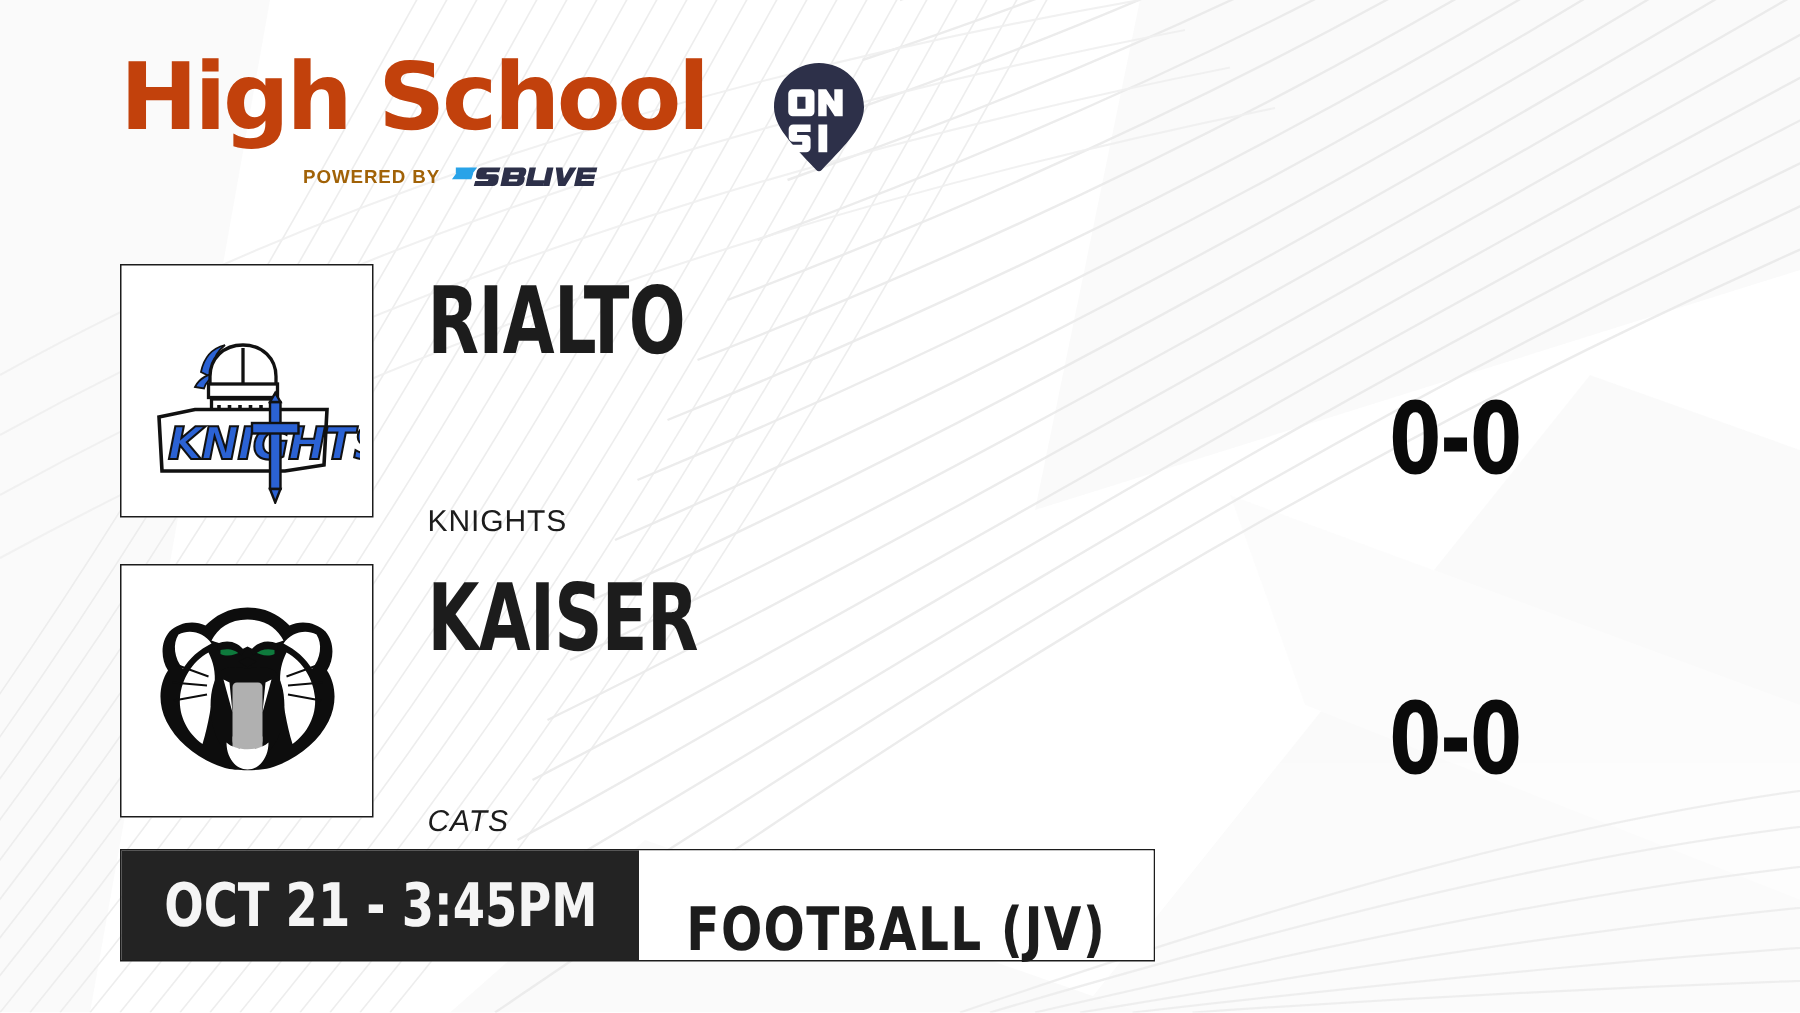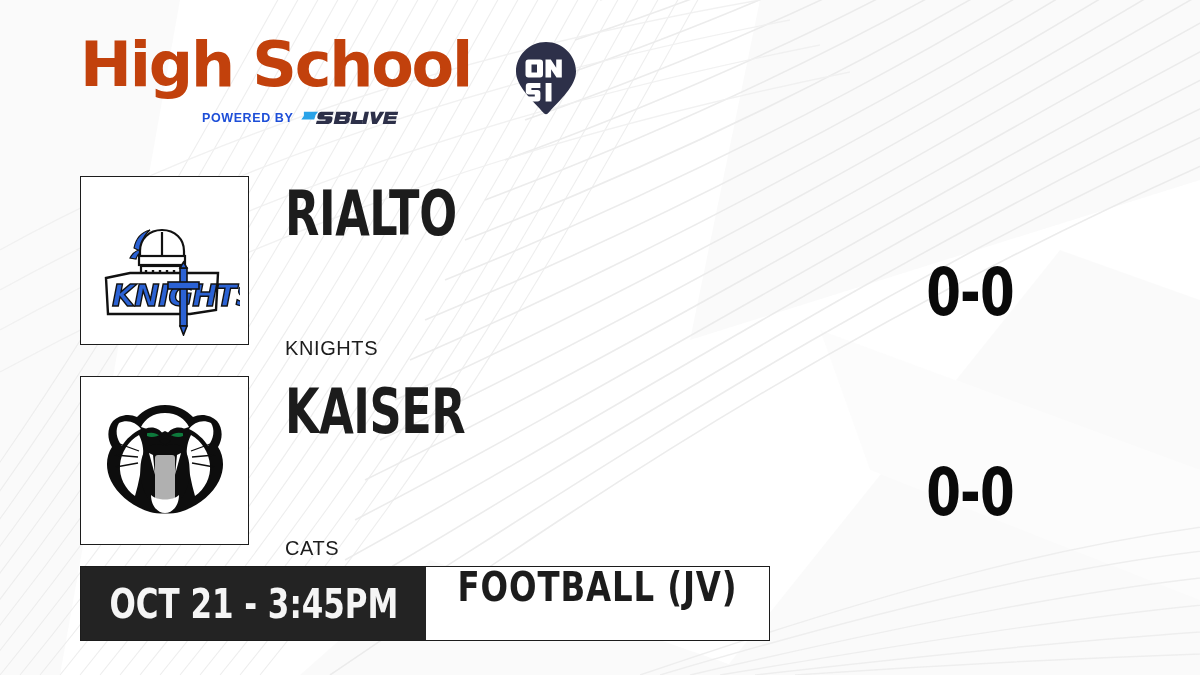--- a/index.html
+++ b/index.html
@@ -38,21 +38,21 @@
   }
   #powered-row {
     position:absolute; left:122px; top:76px;
     display:flex; align-items:center; gap:7px;
   }
   #powered-label {
     font-family:"Liberation Sans", sans-serif;
     font-weight:bold;
     font-size:12.5px;
     letter-spacing:0.6px;
-    color:#1d4ed8;
+    color:#a16207;
   }
   #sblive-mark { display:block; }
 
   
   .team-row { position:absolute; left:0; width:1200px; }
   #team-row-0 { top:176px; }
   #team-row-1 { top:376px; }
 
   .logo-box {
     position:absolute; left:80px; top:0;
@@ -82,21 +82,21 @@
     position:absolute; left:285px;
     font-family:"Liberation Sans", sans-serif;
     font-weight:normal;
     font-size:20px;
     line-height:20px;
     letter-spacing:0.6px;
     color:#1c1c1c;
     white-space:nowrap;
   }
   #team-mascot-0 { top:162px; }
-  #team-mascot-1 { top:162px; }
+  #team-mascot-1 { top:162px;font-style:italic; }
 
   .team-record {
     position:absolute; left:880px; width:180px;
     text-align:center;
     font-family:"DejaVu Sans Condensed","Liberation Sans Narrow","Liberation Sans", sans-serif;
     font-weight:bold;
     font-size:66px;
     line-height:66px;
     letter-spacing:-1px;
     color:#0a0a0a;
@@ -125,21 +125,21 @@
     font-size:40px;
     line-height:40px;
     letter-spacing:0px;
     color:#f5f5f5;
     transform:scaleX(0.86);
     white-space:nowrap;
   }
   #info-sport {
     flex:1; height:100%;
     background:#ffffff;
-    display:flex; align-items:flex-start; justify-content:center;
+    display:flex; align-items:flex-end; justify-content:center;
   }
   #info-sport-text {
     font-family:"DejaVu Sans Condensed","Liberation Sans Narrow","Liberation Sans", sans-serif;
     font-weight:bold;
     font-size:40px;
     line-height:40px;
     letter-spacing:1px;
     color:#1c1c1c;
     transform:scaleX(0.90);
     white-space:nowrap;

